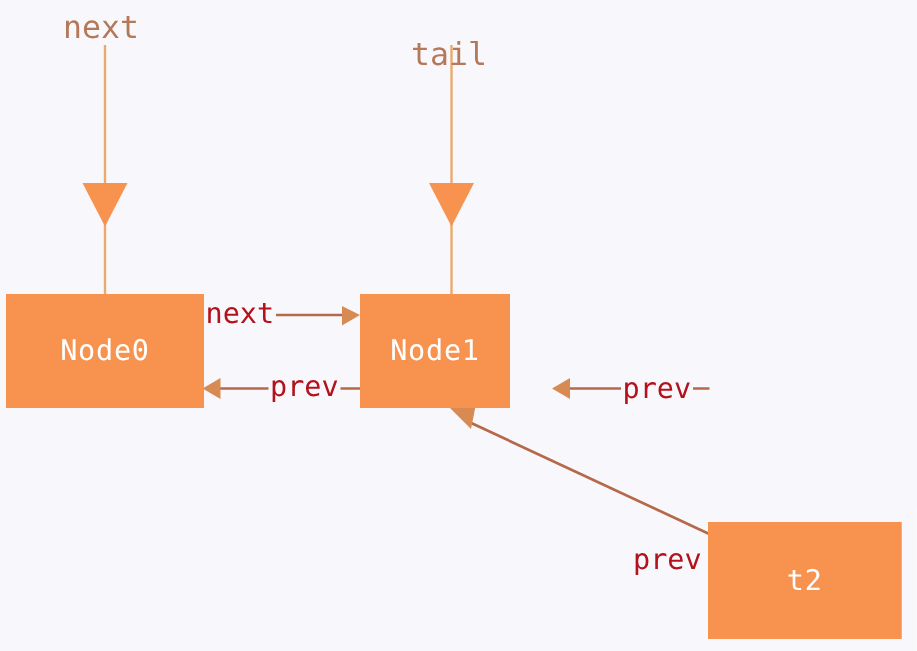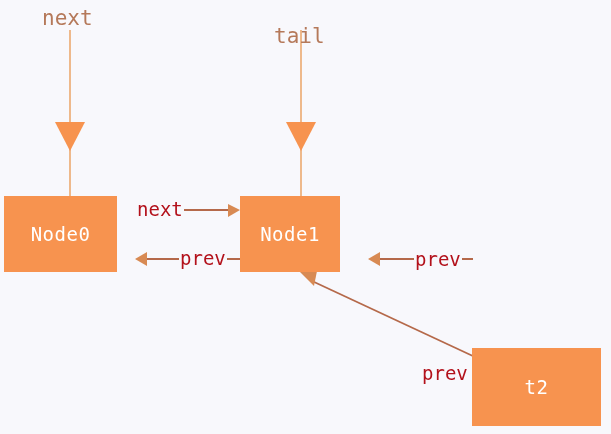--- a/index.html
+++ b/index.html
@@ -78,21 +78,21 @@
 
      Node1 --&gt;
     <line x1="473" y1="259" x2="377" y2="259" stroke="#b5694a" stroke-width="1.8"></line>
     <polygon points="380,252 368,259 380,266" fill="#d88a53"></polygon>
 
      Node1 (diagonal) --&gt;
     <line x1="475" y1="357" x2="312" y2="281" stroke="#b5694a" stroke-width="1.8"></line>
     <polygon points="318,266 300,272 314,286" fill="#d88a53"></polygon>
   </svg>
 
-  <div class="node-box" style="left:4px; top:196px; width:113px; height:76px;">
+  <div class="node-box" style="left:4px; top:196px; width:132px; height:76px;">
     <span>Node0</span>
   </div>
 
   <div class="node-box" style="left:240px; top:196px; width:100px; height:76px;">
     <span>Node1</span>
   </div>
 
 
   <div class="node-box" style="left:472px; top:348px; width:129px; height:78px;">
     <span>t2</span>

